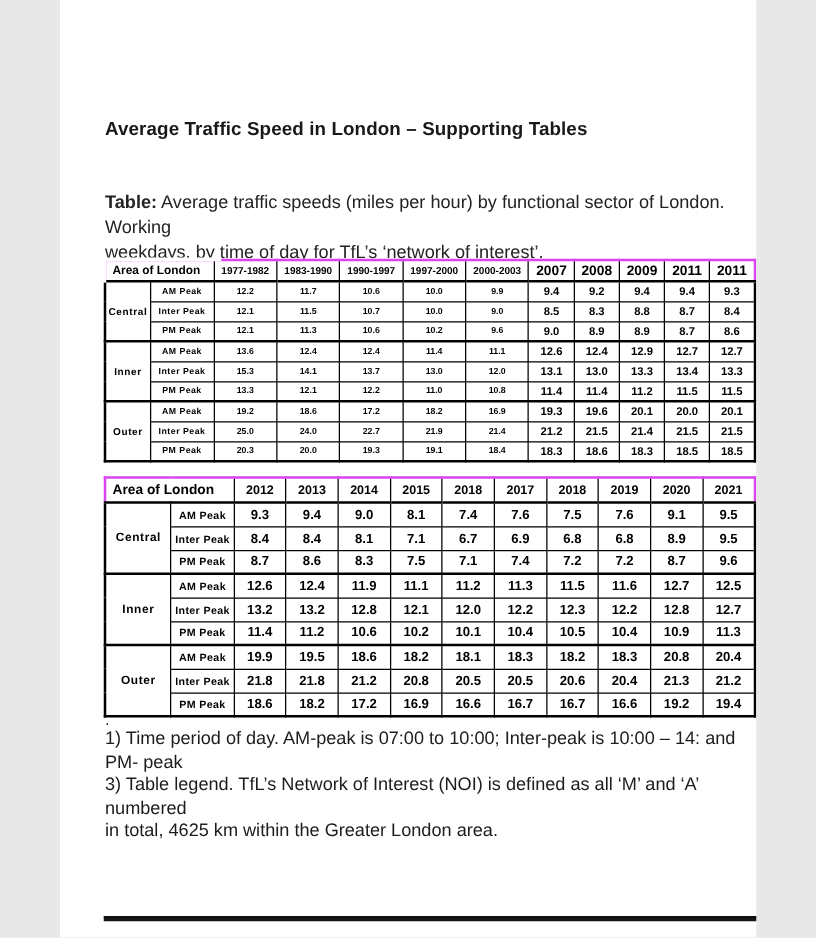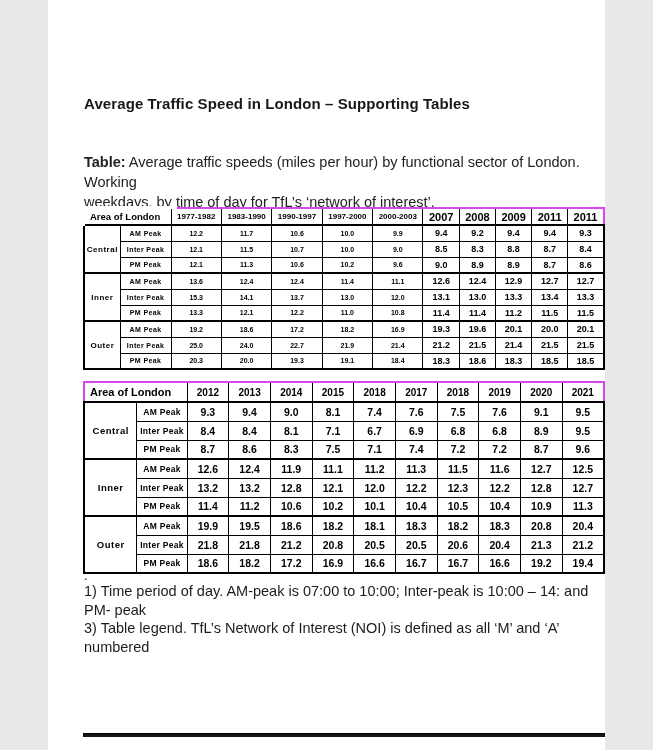--- a/index.html
+++ b/index.html
@@ -388,18 +388,19 @@
           </tr>
         </tbody>
       </table>
   </div>
 
   <div class="notes">
     <div class="dotline">.</div>
     <div id="note-lines">
         <div>1) Time period of day. AM-peak is 07:00 to 10:00; Inter-peak is 10:00 – 14: and PM- peak</div>
         <div>3) Table legend. TfL’s Network of Interest (NOI) is defined as all ‘M’ and ‘A’ numbered</div>
+        <div>in total, 4625 km within the Greater London area.</div>
       </div>
   </div>
 
   <div class="bottom-rule"></div>
 
 </div>
 
 </body></html>

